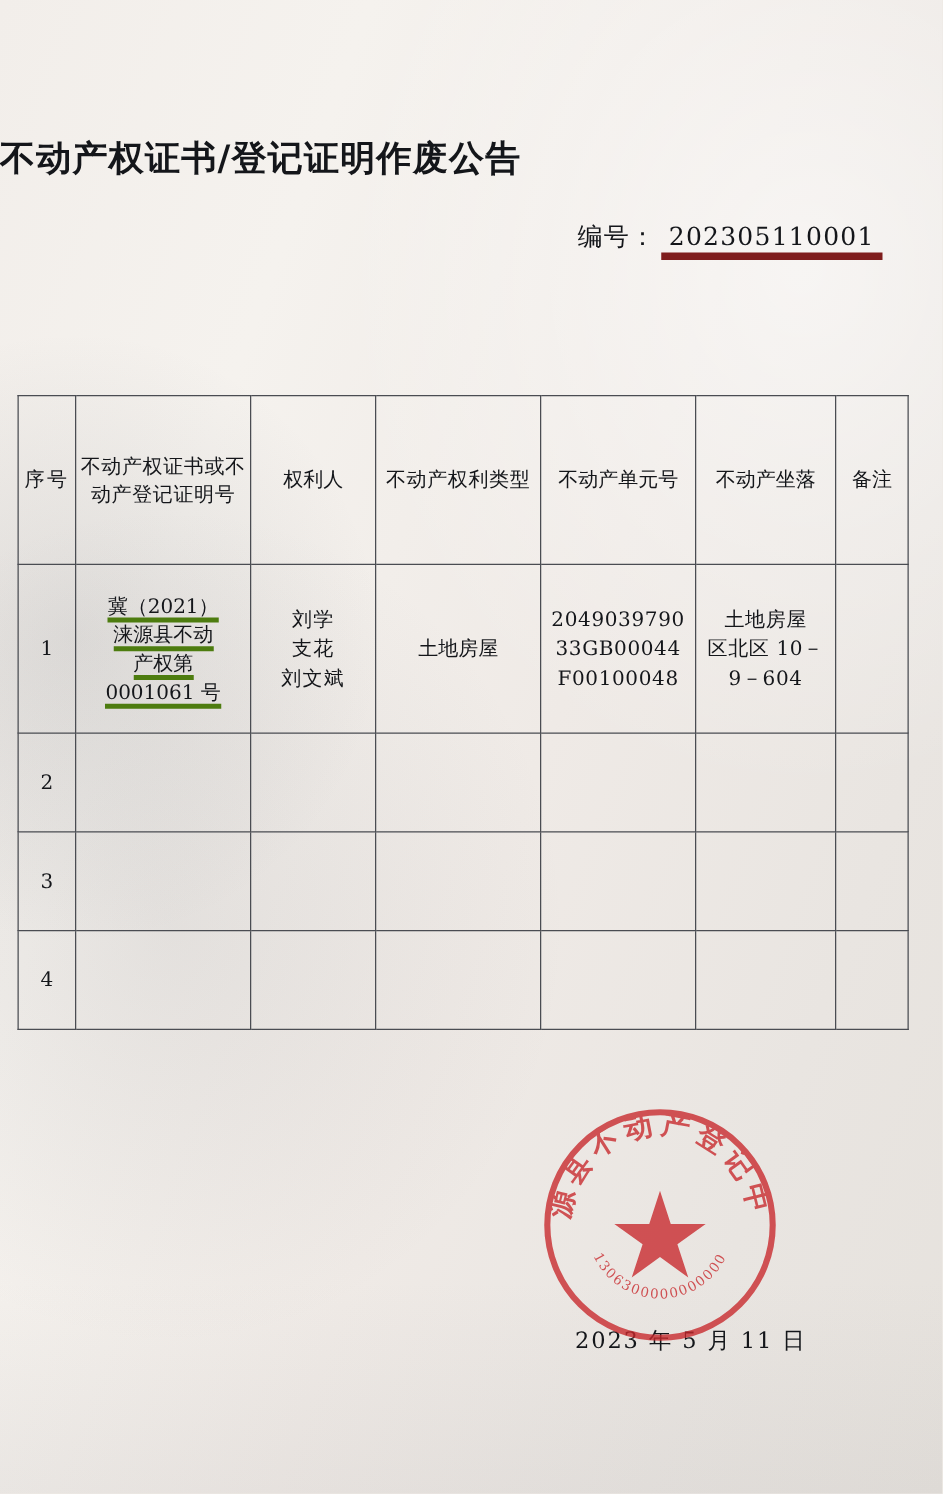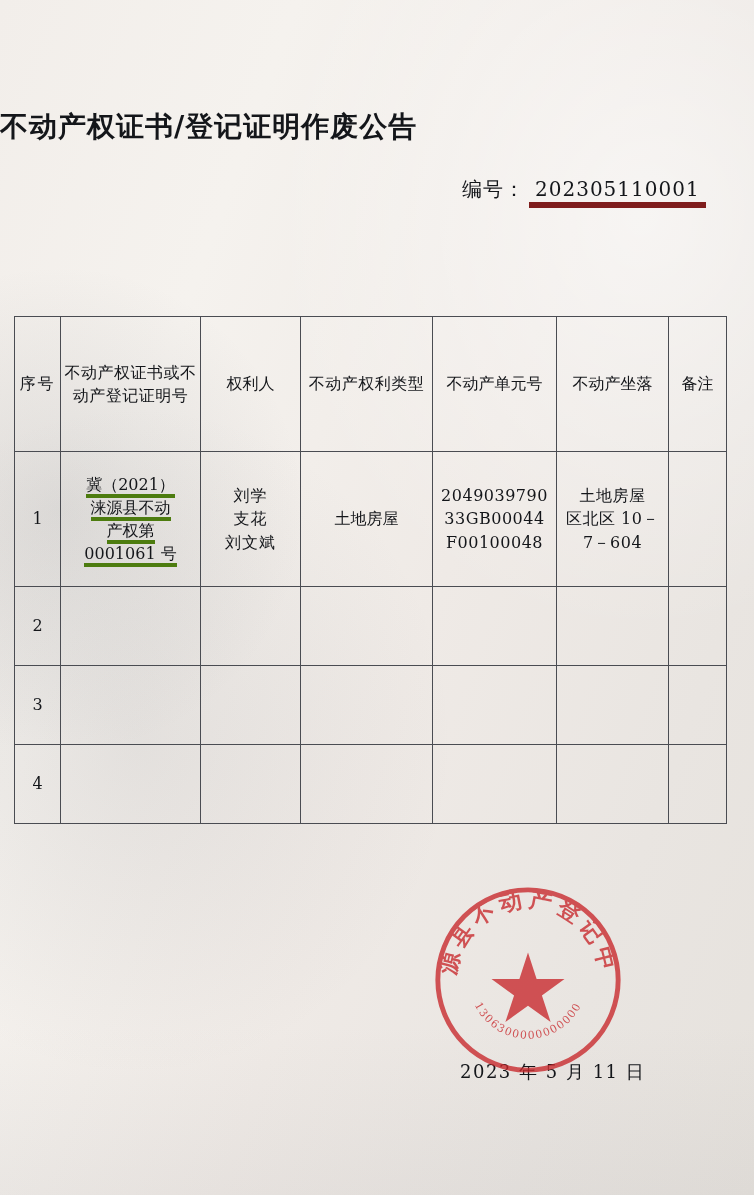--- a/index.html
+++ b/index.html
@@ -216,21 +216,21 @@
         </td>
         <td>土地房屋</td>
         <td class="unit-cell">
           <div>2049039790</div>
           <div>33GB00044</div>
           <div>F00100048</div>
         </td>
         <td class="loc-cell">
           <div>土地房屋</div>
           <div>区北区 10－</div>
-          <div>7－604</div>
+          <div>9－604</div>
         </td>
         <td></td>
       </tr>
       <tr class="short">
         <td class="seq-cell">2</td>
         <td></td>
         <td></td>
         <td></td>
         <td></td>
         <td></td>

